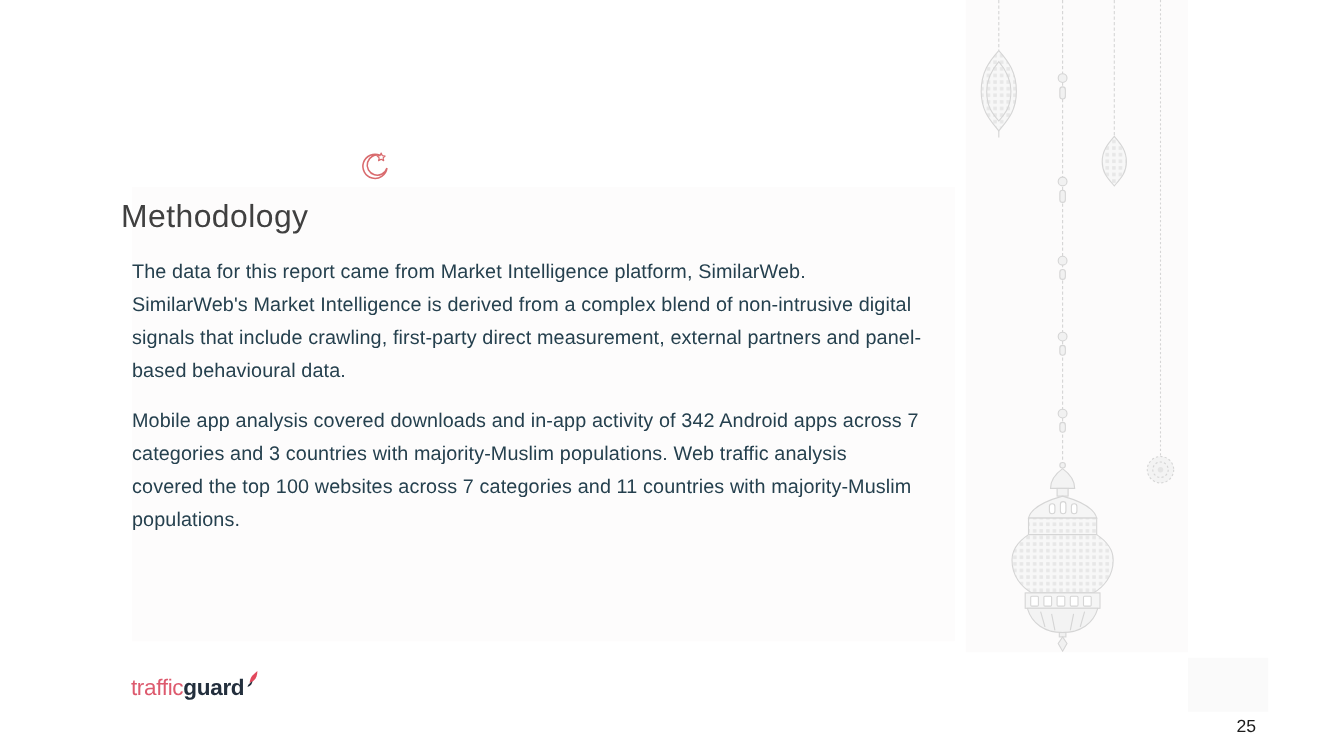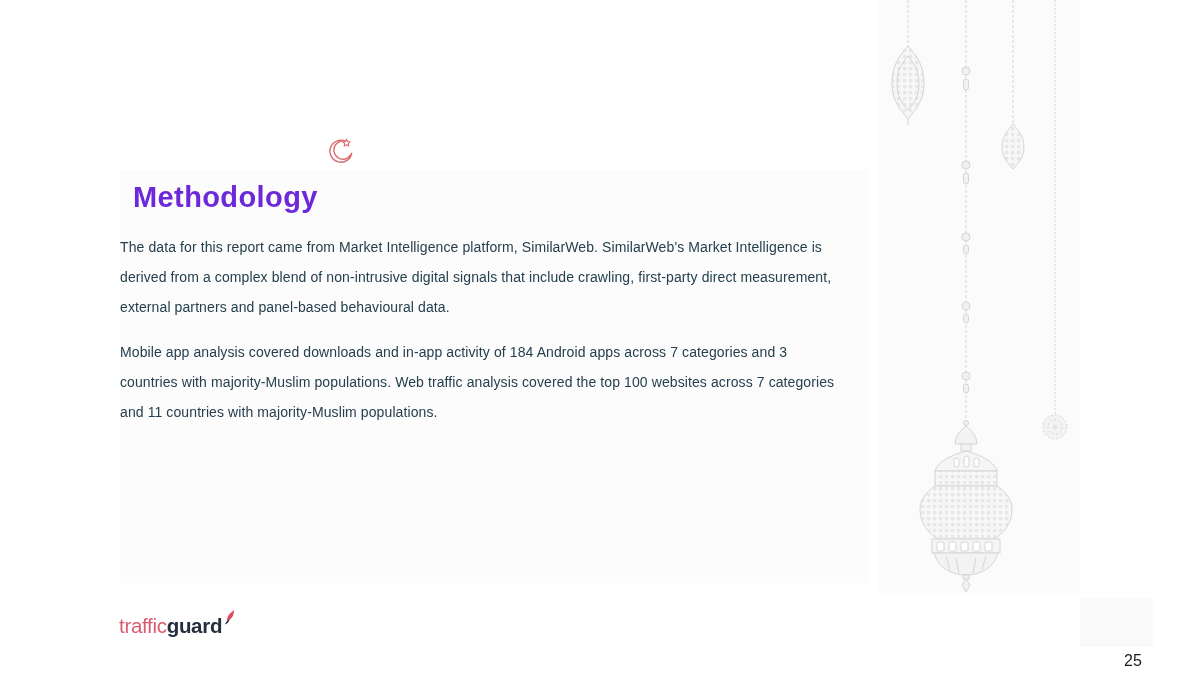--- a/index.html
+++ b/index.html
@@ -28,34 +28,34 @@
   }
 
   .crescent-wrap {
     position: absolute;
     left: 326px; top: 136px;
     width: 28px; height: 30px;
   }
 
   .page-title {
     position: absolute;
-    left: 133px; top: 181px;
+    left: 110px; top: 181px;
     font-size: 29px;
-    font-weight: 700;
+    font-weight: 400;
     letter-spacing: 0.4px;
-    color: #6d28d9;
+    color: #404040;
   }
 
   .body-copy {
     position: absolute;
     left: 120px; top: 232px;
     width: 718px;
   }
   .body-copy p {
-    font-size: 14px;
+    font-size: 18px;
     line-height: 30px;
     color: #25404e;
     margin-bottom: 15px;
     letter-spacing: 0.1px;
   }
 
   .footer-logo {
     position: absolute;
     left: 119px; top: 608px;
     height: 30px;
@@ -157,21 +157,21 @@
   <svg width="28" height="30" viewBox="0 0 28 30" fill="none" xmlns="http://www.w3.org/2000/svg">
     <path d="M19.5,5.2 A11,11 0 1,0 25.8,16.8 A9.2,9.2 0 1,1 19.5,5.2 Z" stroke="#d96b6e" stroke-width="1.4"></path>
     <path d="M20.5,3.2 L21.6,5.5 L24.1,5.8 L22.3,7.5 L22.8,10 L20.5,8.8 L18.2,10 L18.7,7.5 L16.9,5.8 L19.4,5.5 Z" stroke="#d96b6e" stroke-width="1.1" stroke-linejoin="round"></path>
   </svg>
 </div>
 
 <h1 class="page-title">Methodology</h1>
 
 <div class="body-copy">
   <p>The data for this report came from Market Intelligence platform, SimilarWeb. SimilarWeb's Market Intelligence is derived from a complex blend of non-intrusive digital signals that include crawling, first-party direct measurement, external partners and panel-based behavioural data.</p>
-  <p>Mobile app analysis covered downloads and in-app activity of 184 Android apps across 7 categories and 3 countries with majority-Muslim populations. Web traffic analysis covered the top 100 websites across 7 categories and 11 countries with majority-Muslim populations.</p>
+  <p>Mobile app analysis covered downloads and in-app activity of 342 Android apps across 7 categories and 3 countries with majority-Muslim populations. Web traffic analysis covered the top 100 websites across 7 categories and 11 countries with majority-Muslim populations.</p>
 </div>
 
 <div class="footer-logo">
   <span class="logo-text"><span class="logo-part1">traffic</span><span class="logo-part2">guard</span></span>
   <svg class="logo-flame" width="12" height="15" viewBox="0 0 12 15" xmlns="http://www.w3.org/2000/svg">
     <path d="M4,11 C9,9 11,5 11,0 L6.5,4 C5,5.8 4,8.3 4,11 Z" fill="#e2485c"></path>
     <path d="M2,14.5 C5,13.5 6.3,11.6 6.5,9 L3.7,11.5 C2.7,12.5 2.2,13.4 2,14.5 Z" fill="#232f3d"></path>
   </svg>
 </div>
 

